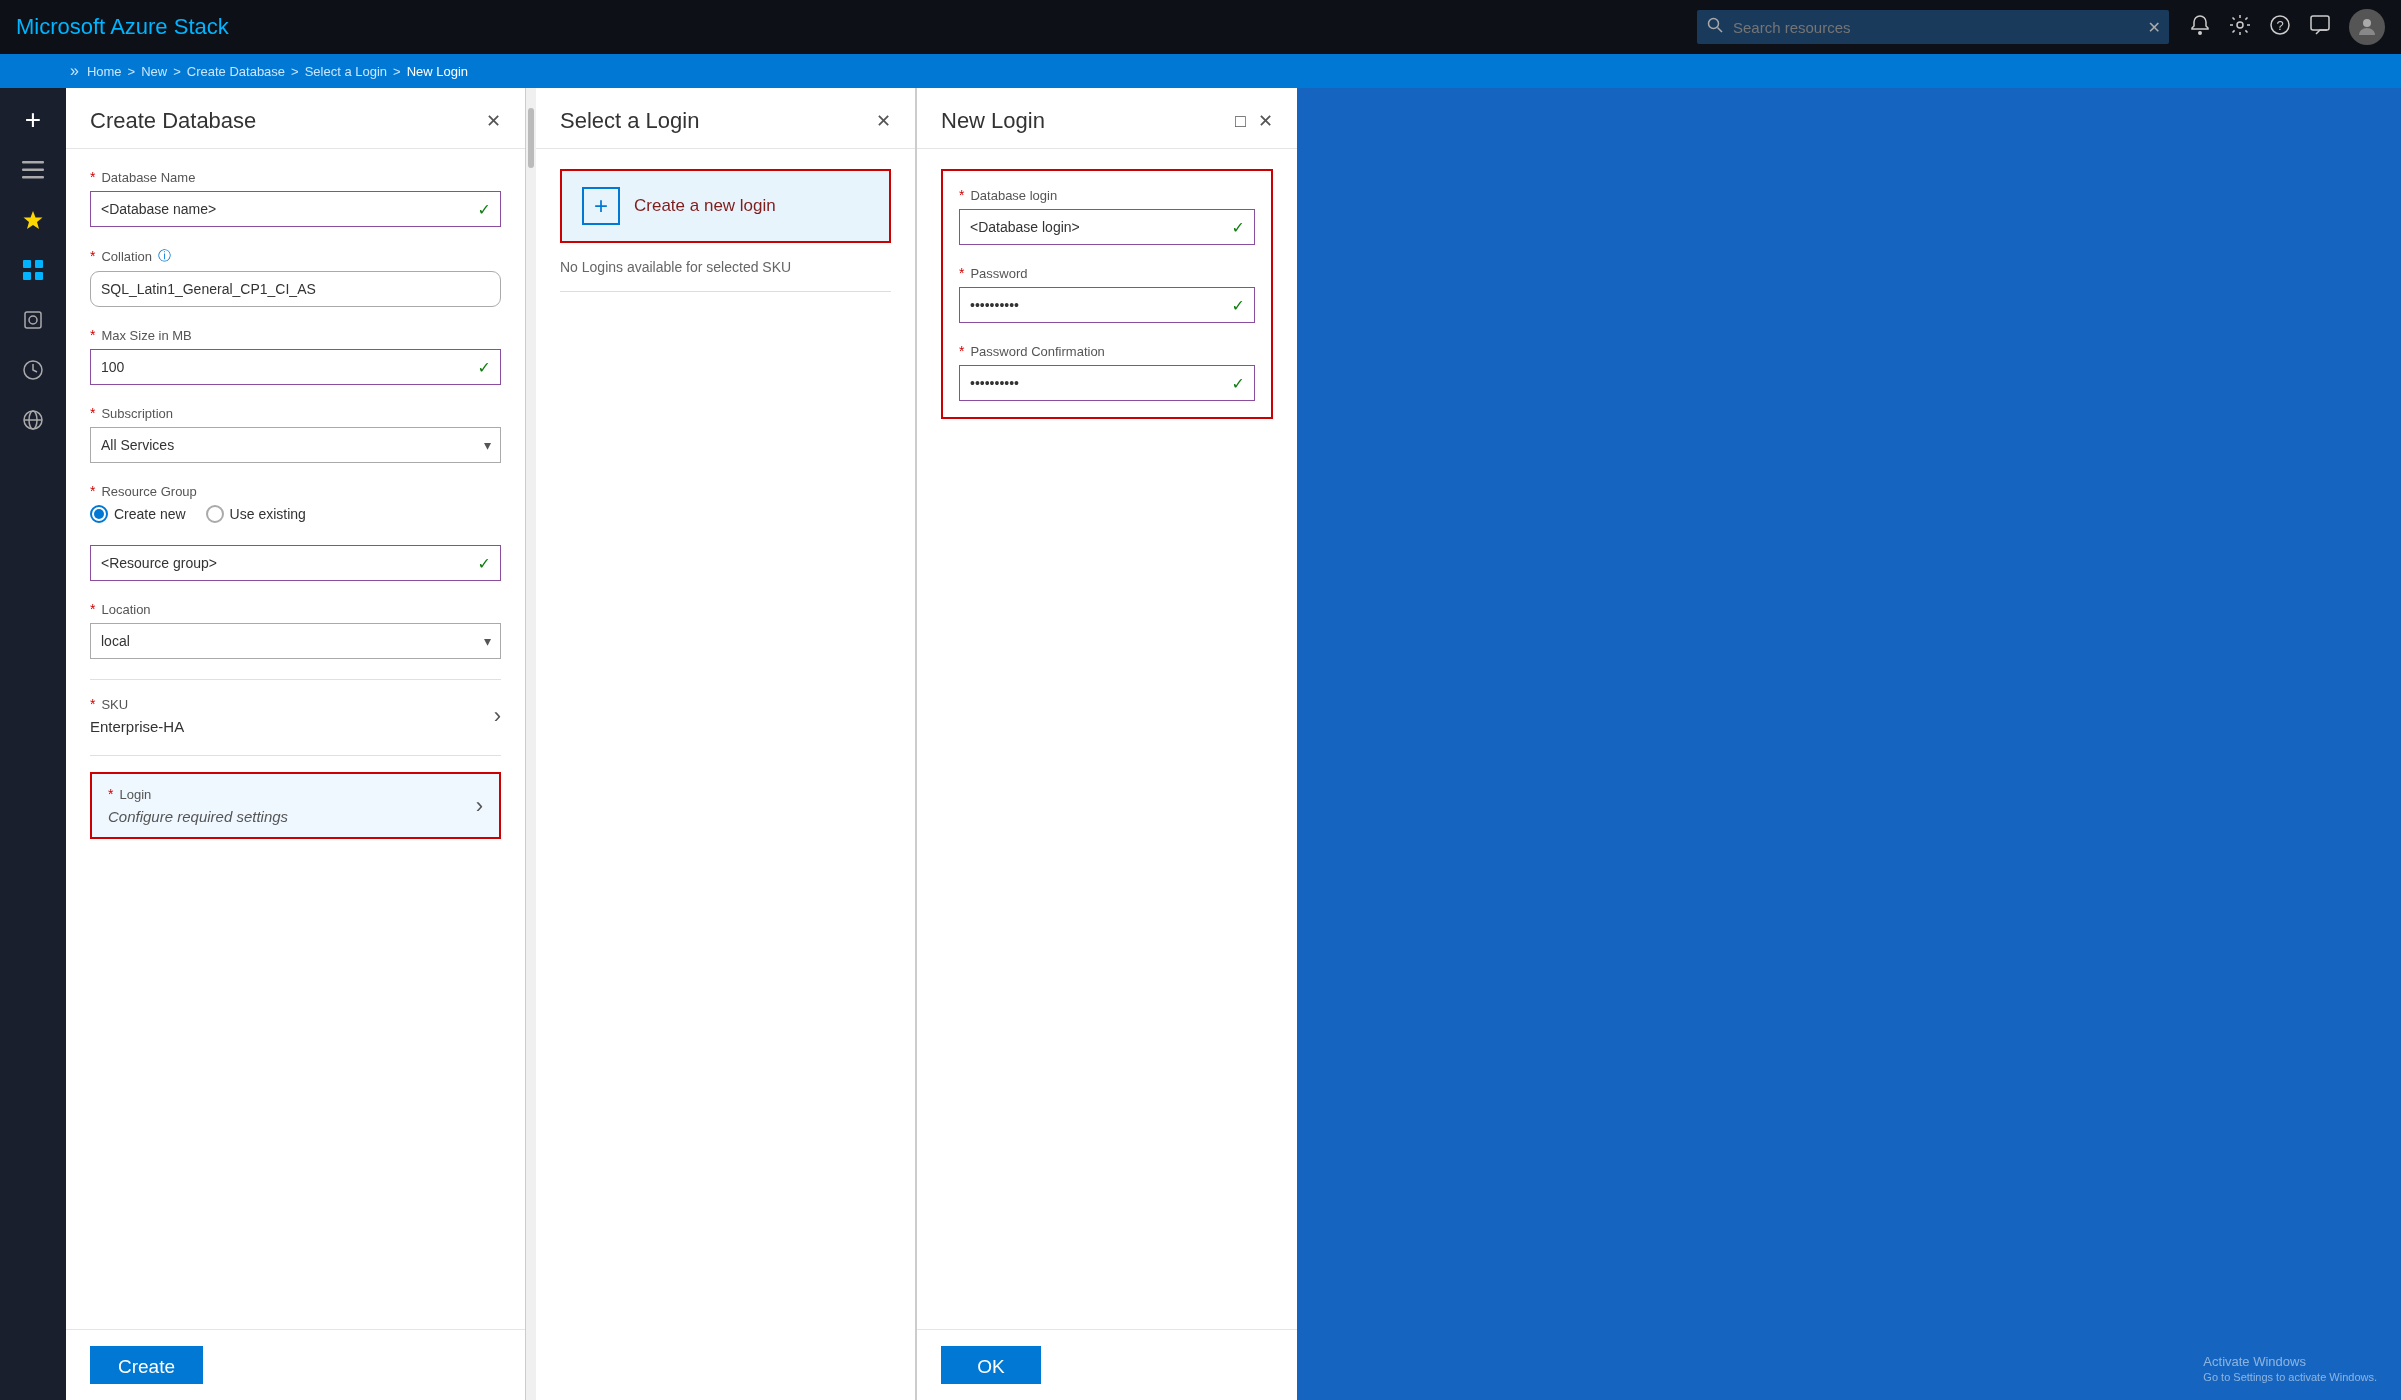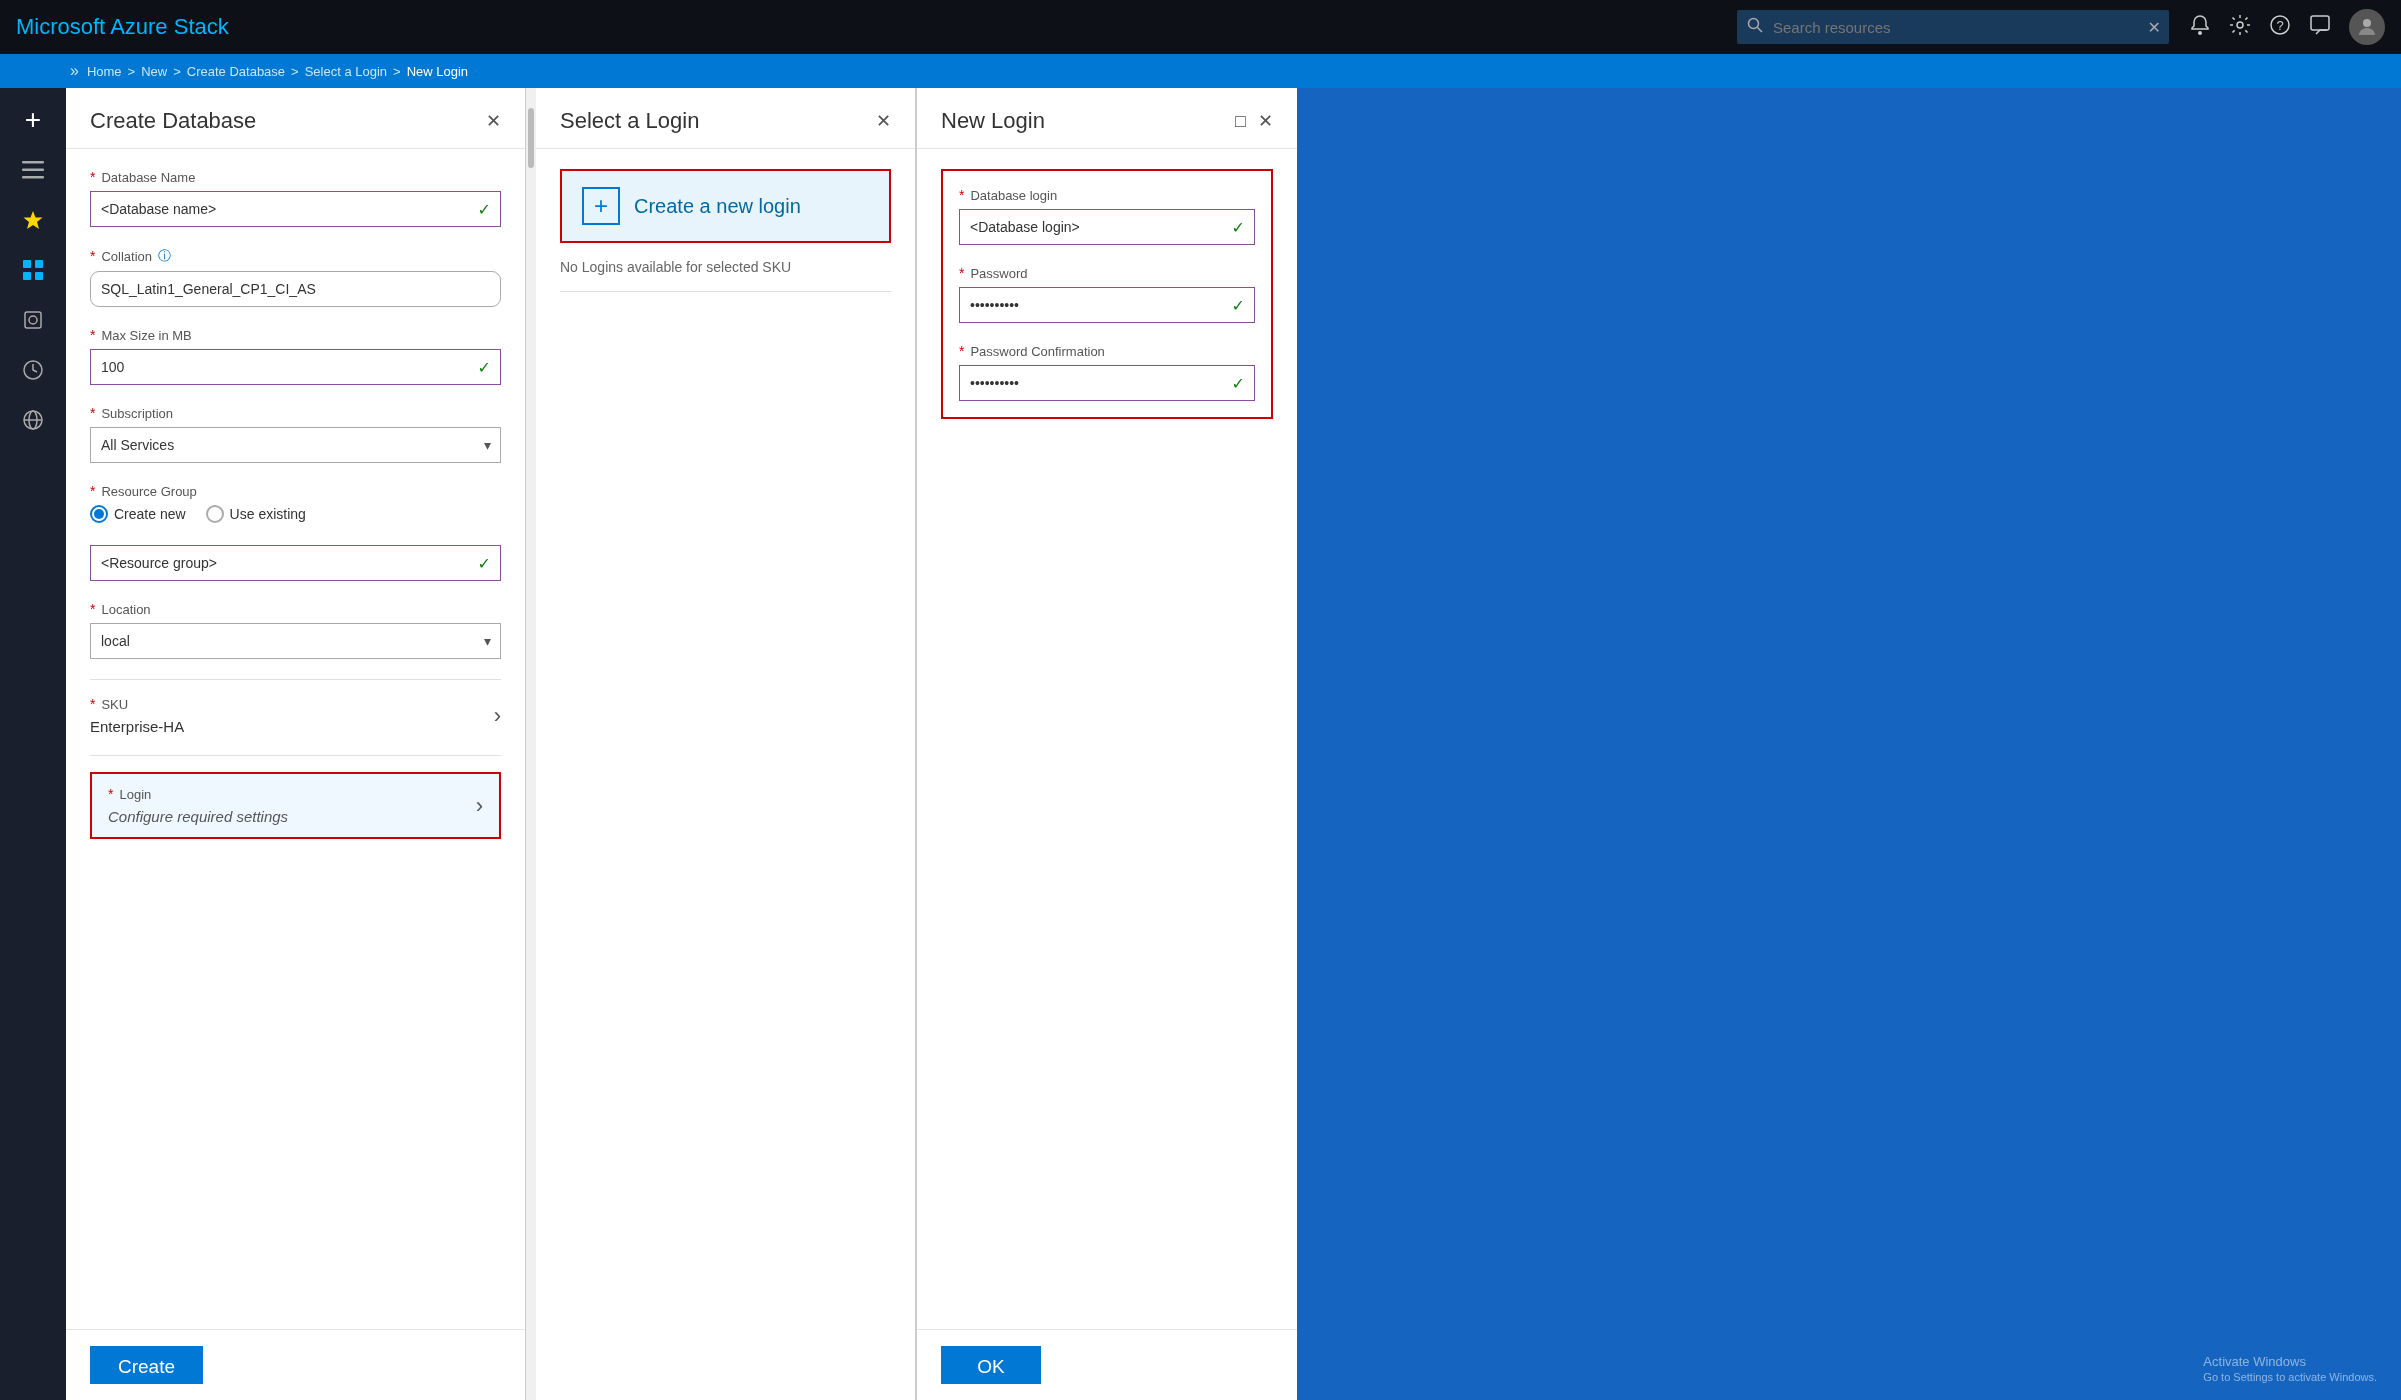--- a/index.html
+++ b/index.html
@@ -15,21 +15,21 @@
       color: white;
     }
     .topbar-title { color: #00b4ff; font-size: 22px; font-weight: 300; margin-right: auto; }
     .topbar-search {
       background: #1a3a5c;
       border: none;
       border-radius: 2px;
       color: white;
       padding: 6px 14px 6px 36px;
       font-size: 15px;
-      width: 432px;
+      width: 472px;
       height: 34px;
       outline: none;
     }
     .search-wrap { position: relative; margin-right: 20px; }
     .search-icon-svg { position: absolute; left: 10px; top: 50%; transform: translateY(-50%); color: #aaa; }
     .topbar-clear { background: none; border: none; color: #aaa; cursor: pointer; position: absolute; right: 8px; top: 50%; transform: translateY(-50%); font-size: 16px; }
     .topbar-icons { display: flex; align-items: center; gap: 18px; }
     .topbar-icon-btn { background: none; border: none; color: #ccc; cursor: pointer; font-size: 20px; }
     .avatar { width: 36px; height: 36px; border-radius: 50%; background: #555; display: flex; align-items: center; justify-content: center; }
 
@@ -229,21 +229,21 @@
       gap: 14px;
       cursor: pointer;
       margin-bottom: 16px;
     }
     .plus-box {
       width: 38px; height: 38px;
       border: 2px solid #0078d4;
       display: flex; align-items: center; justify-content: center;
       color: #0078d4; font-size: 24px; font-weight: 300;
     }
-    .create-new-text { font-size: 20px; color: #0369a1; }
+    .create-new-text { font-size: 17px; color: #7f1d1d; }
     .no-logins-text { font-size: 14px; color: #666; padding-bottom: 16px; border-bottom: 1px solid #ddd; }
 
     
     .new-login-section {
       border: 2px solid #c00;
       padding: 16px;
       margin-bottom: 16px;
     }
 
     

